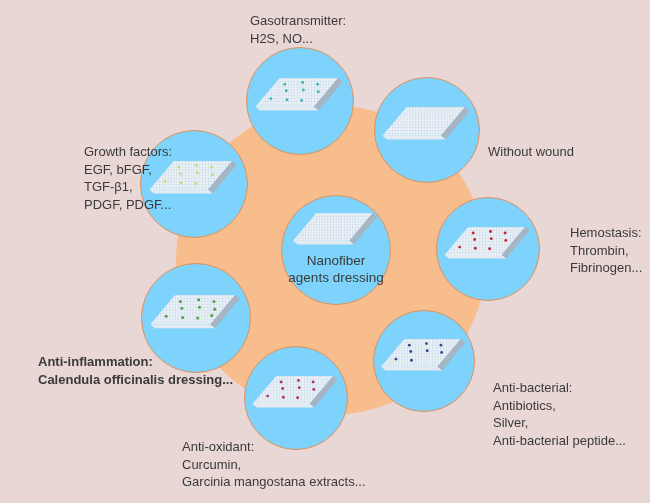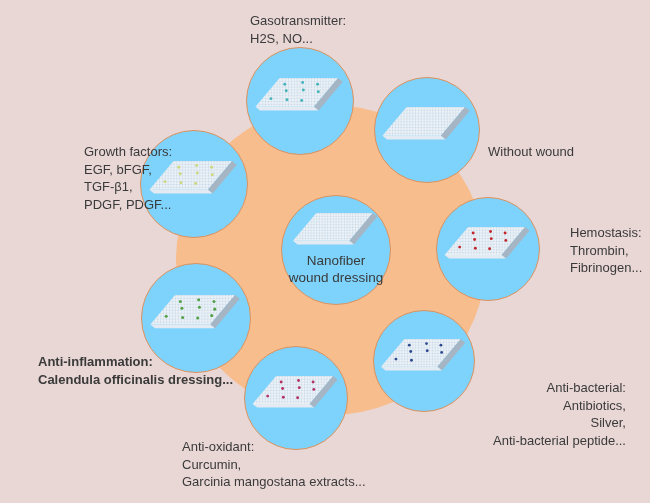--- a/index.html
+++ b/index.html
@@ -26,21 +26,21 @@
   .c-ao  {left:244px;top:346px;width:104px;height:104px;}
   .c-ai  {left:141px;top:263px;width:110px;height:110px;}
   .c-gf  {left:140px;top:130px;width:108px;height:108px;}
   .c-hub {left:281px;top:195px;width:110px;height:110px;flex-direction:column;justify-content:flex-start;}
   .c-hub .sheet{margin:16px 0 2px 0;}
   .hub-label{font-size:13.5px;line-height:17px;text-align:center;}
   .nlabel{position:absolute;font-size:13px;line-height:17.5px;white-space:nowrap;}
   .l-gas {left:250px;top:12px;}
   .l-wo  {left:488px;top:143px;}
   .l-hemo{left:550px;top:224px;margin-left:20px;}
-  .l-ab  {left:493px;top:379px;text-align:right;}
+  .l-ab  {left:493px;top:379px;}
   .l-ao  {left:182px;top:438px;}
   .l-ai  {left:38px; top:353px;font-weight:bold;}
   .l-gf  {left:42px; top:143px;margin-left:42px;}
   .sheet .face{fill:url(#fiberpat);}
   .sheet .edge-side{fill:var(--edge-side,#a6b5c3);}
   .sheet .edge-bottom{fill:var(--edge-bottom,#e3eaf1);}
   #fp-bg{fill:var(--sheet-face,#eef3f8);}
   #fp-dot{fill:var(--sheet-tex,#c3d6e6);}
 </style>
 </head>
@@ -60,21 +60,21 @@
   <div class="hub"></div>
 
   <div class="ncircle c-hub">
     <svg class="sheet" viewBox="0 0 96 42" width="86" height="38">
       <polygon class="face" points="26,1 89,1 63,32 0,32"></polygon>
       <polygon class="edge-side" points="89,1 94,5 68,36 63,32"></polygon>
       <polygon class="edge-bottom" points="0,32 63,32 68,36 5,36"></polygon>
     </svg>
     <div class="hub-label">
       <div>Nanofiber</div>
-      <div>wound dressing</div>
+      <div>agents dressing</div>
     </div>
   </div>
 
   <div class="ncircle c-gas">
     <svg class="sheet" viewBox="0 0 96 42" width="90" height="39">
       <polygon class="face" points="26,1 89,1 63,32 0,32"></polygon>
       <polygon class="edge-side" points="89,1 94,5 68,36 63,32"></polygon>
       <polygon class="edge-bottom" points="0,32 63,32 68,36 5,36"></polygon>
     <circle cx="31.6" cy="7.8" r="1.6" fill="#45b4ba"></circle>
         <circle cx="50.8" cy="6.0" r="1.6" fill="#45b4ba"></circle>

